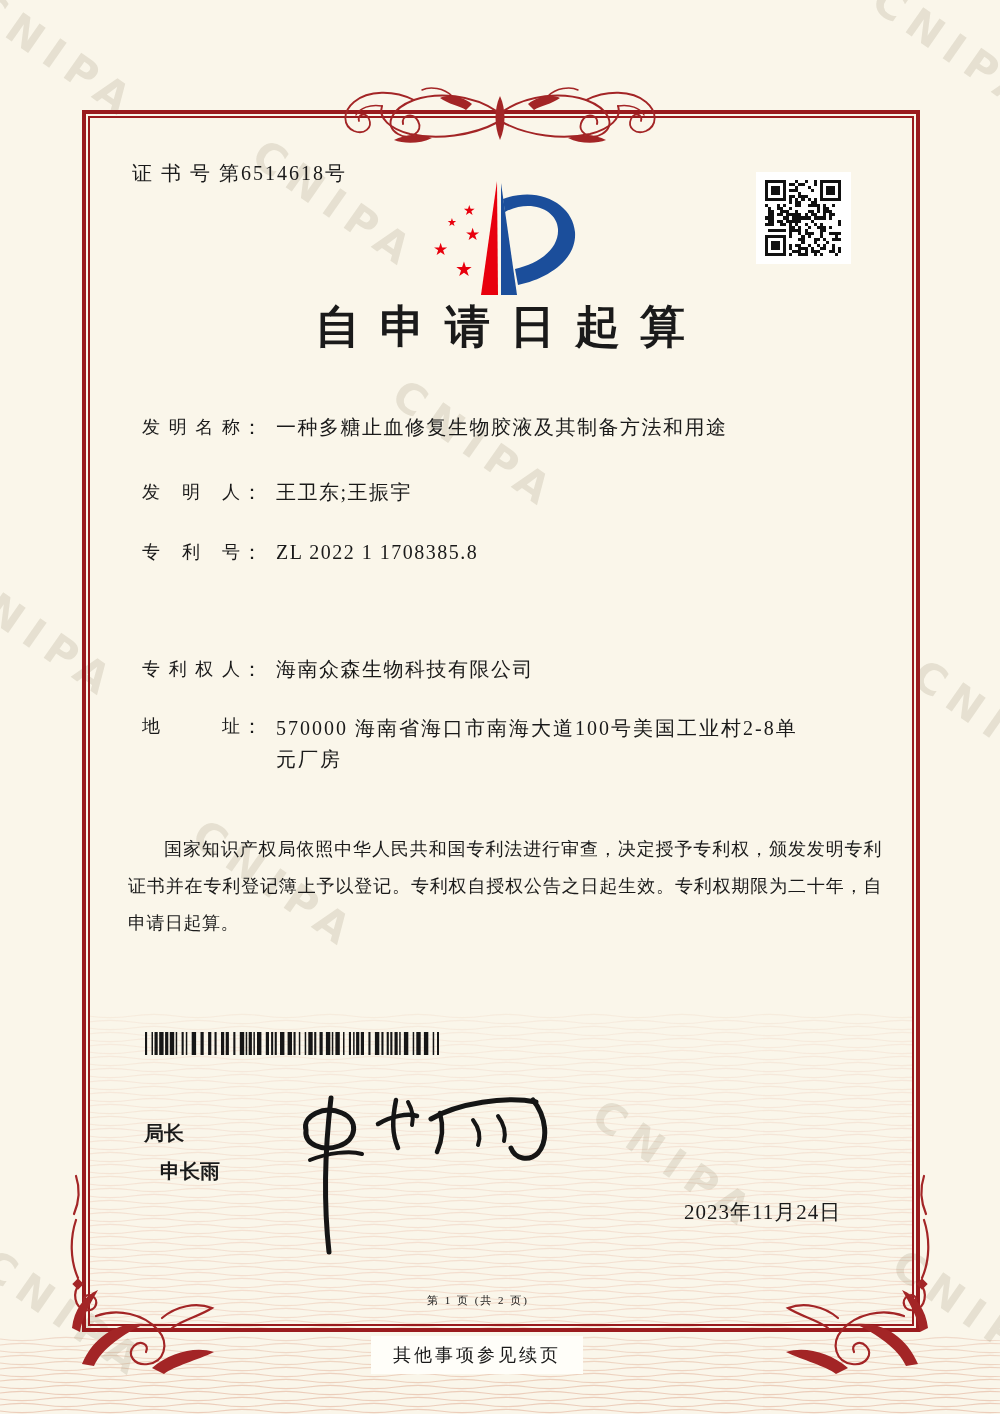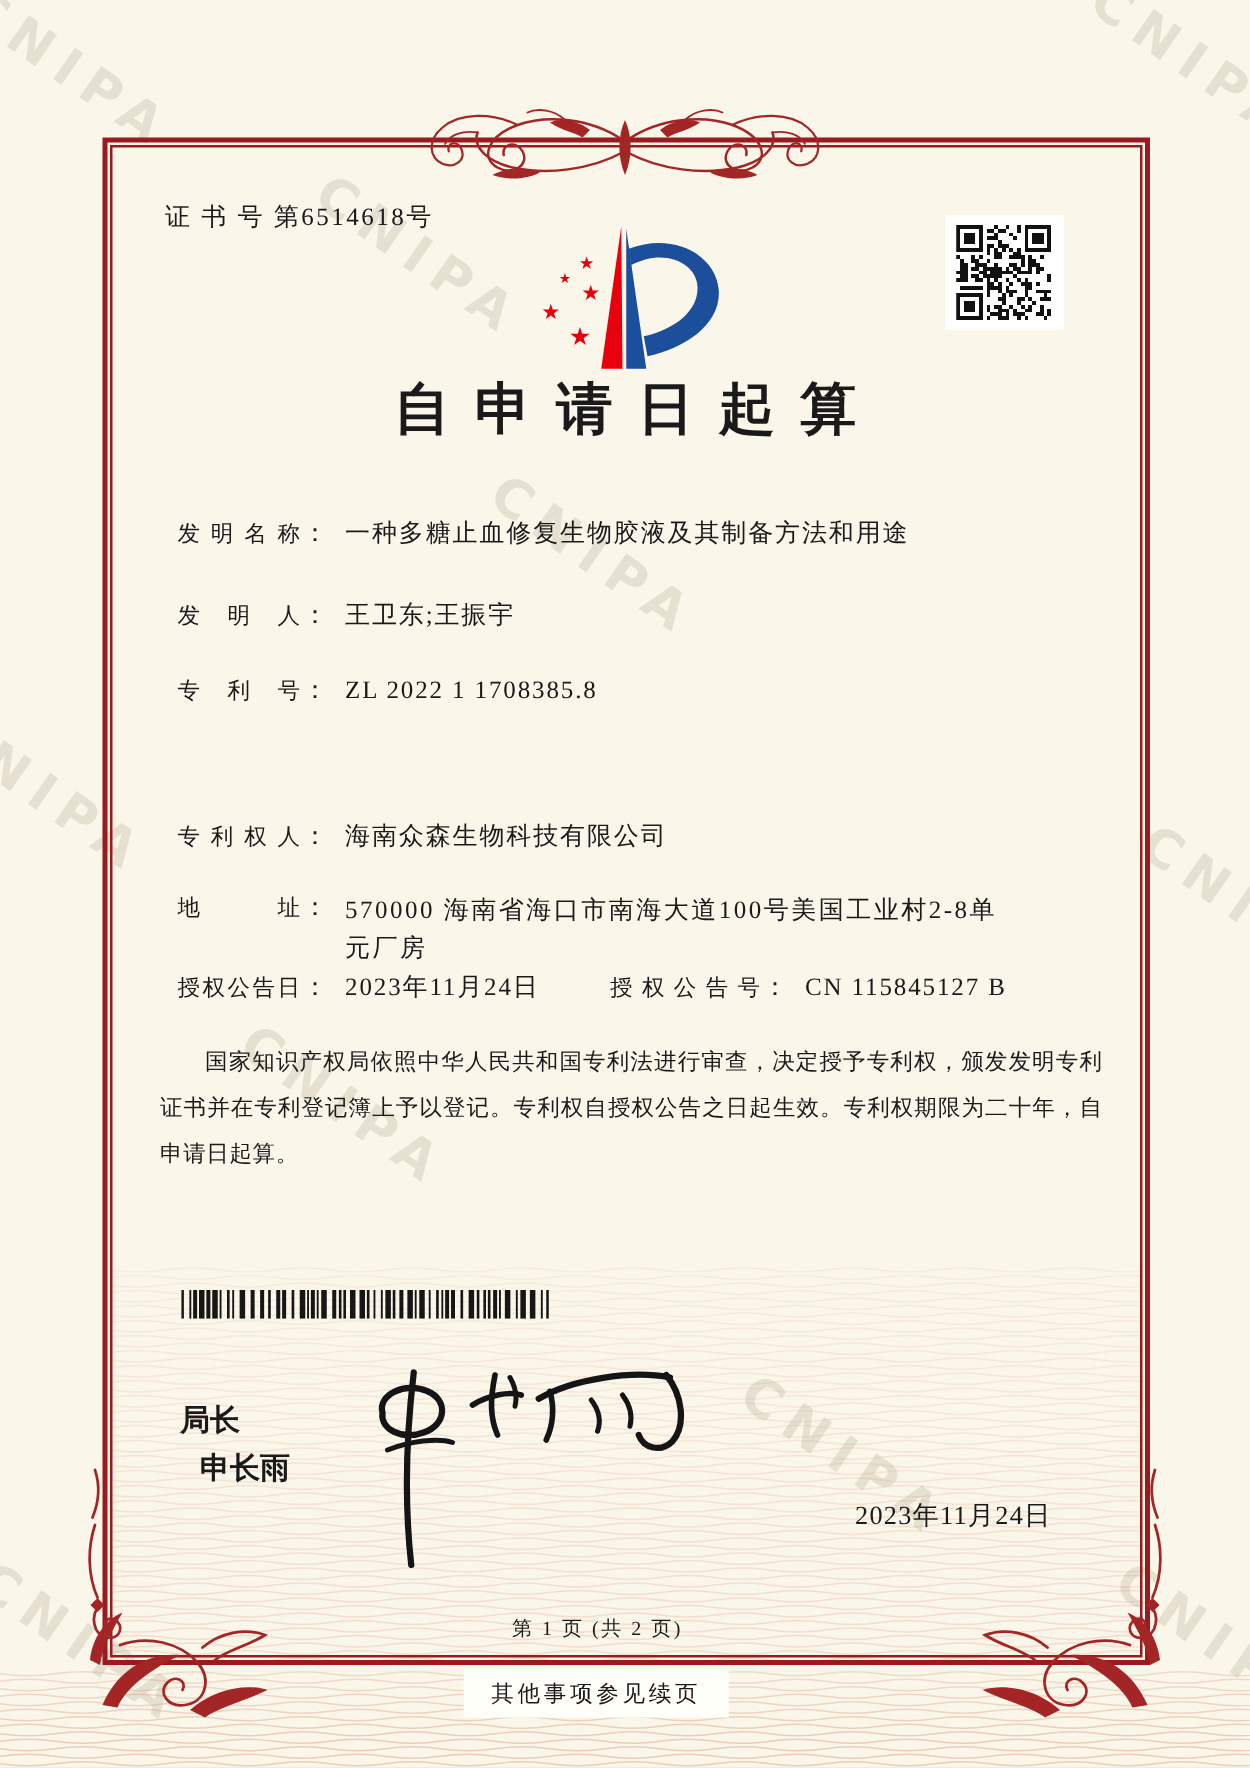--- a/index.html
+++ b/index.html
@@ -35,26 +35,26 @@
   .colon{margin-left:2px;vertical-align:top;}
   .fvalue{margin-left:14px;letter-spacing:1.5px;vertical-align:top;}
   .addr{display:inline-block;white-space:normal;width:600px;line-height:31px;letter-spacing:2px;}
   .pair2{position:absolute;left:346px;top:0;}
   .legal{position:absolute;left:128px;top:831px;width:754px;z-index:4;
     font-size:18px;line-height:37px;text-align:justify;letter-spacing:0.5px;}
   .legal p{margin:0;text-indent:2em;}
   .legal p + p{margin-top:9px;}
   .barcode{position:absolute;left:145px;top:1032px;z-index:4;}
   .sig-title,.sig-name{position:absolute;left:144px;z-index:4;
-    font-family:"Liberation Sans","DejaVu Sans",sans-serif;font-weight:600;font-size:24px;}
+    font-family:"Liberation Sans","DejaVu Sans",sans-serif;font-weight:600;font-size:20px;}
   .sig-title{top:1120px;}
   .sig-name{top:1158px;margin-left:16px;}
   .signature{position:absolute;left:268px;top:1078px;z-index:4;}
   .date{position:absolute;left:684px;top:1198px;z-index:4;font-size:21px;letter-spacing:1px;}
-  .page-info{position:absolute;left:0;right:44px;top:1293px;z-index:4;text-align:center;font-size:16px;letter-spacing:2px;}
+  .page-info{position:absolute;left:0;right:44px;top:1293px;z-index:4;text-align:center;font-size:11px;letter-spacing:2px;}
   .note-box{position:absolute;left:371px;top:1336px;z-index:5;background:#fffef9;
     padding:7px 22px;font-size:18px;letter-spacing:3px;font-family:Liberation Serif, serif;}
 </style>
 </head>
 <body>
 
 <div class="page">
 
   <svg class="waves" id="waves-inner" style="left:88px;top:1012px;" width="826" height="318">
       <path d="M0 4 q22 3.2 44 0 q22 -3.2 44 0 q22 3.2 44 0 q22 -3.2 44 0 q22 3.2 44 0 q22 -3.2 44 0 q22 3.2 44 0 q22 -3.2 44 0 q22 3.2 44 0 q22 -3.2 44 0 q22 3.2 44 0 q22 -3.2 44 0 q22 3.2 44 0 q22 -3.2 44 0 q22 3.2 44 0 q22 -3.2 44 0 q22 3.2 44 0 q22 -3.2 44 0 q22 3.2 44 0" fill="none" stroke="#f0d3c2" stroke-width="1.1" stroke-opacity="0.30566037735849055"></path>
@@ -409,26 +409,20 @@
   </div>
   <div class="row" style="top:539px;">
     <span class="flabel">专利号</span><span class="colon">：</span><span class="fvalue">ZL 2022 1 1708385.8</span>
   </div>
   <div class="row" style="top:656px;">
     <span class="flabel">专利权人</span><span class="colon">：</span><span class="fvalue">海南众森生物科技有限公司</span>
   </div>
   <div class="row" style="top:713px;">
     <span class="flabel">地址</span><span class="colon">：</span><span class="fvalue addr"><span>570000 海南省海口市南海大道100号美国工业村2-8单</span><br><span>元厂房</span></span>
   </div>
-  <div class="row" style="top:777px;">
-    <span class="flabel">授权公告日</span><span class="colon">：</span><span class="fvalue">2023年11月24日</span>
-    <span class="pair2">
-      <span class="flabel flabel2">授权公告号</span><span class="colon">：</span><span class="fvalue">CN 115845127 B</span>
-    </span>
-  </div>
 
   <div class="legal">
     <p>国家知识产权局依照中华人民共和国专利法进行审查，决定授予专利权，颁发发明专利证书并在专利登记簿上予以登记。专利权自授权公告之日起生效。专利权期限为二十年，自申请日起算。</p>
   </div>
 
   <svg class="barcode" id="barcode" width="296" height="23">
       <rect x="0" y="0" width="2.1" height="23" fill="#161616"></rect>
       <rect x="6.5" y="0" width="1.5" height="23" fill="#161616"></rect>
       <rect x="9.5" y="0" width="3.2" height="23" fill="#161616"></rect>
       <rect x="14.2" y="0" width="4.4" height="23" fill="#161616"></rect>

